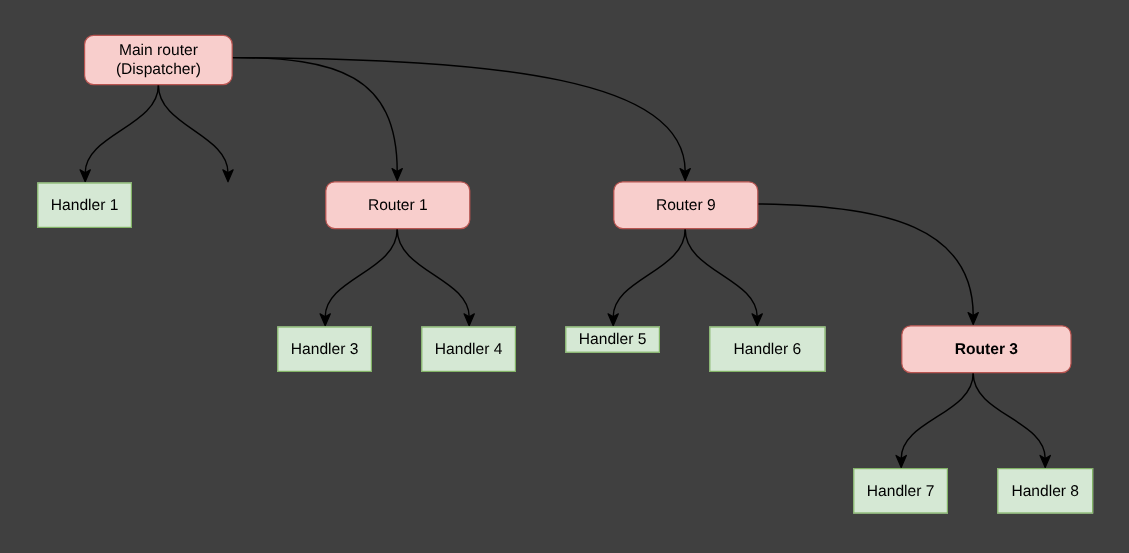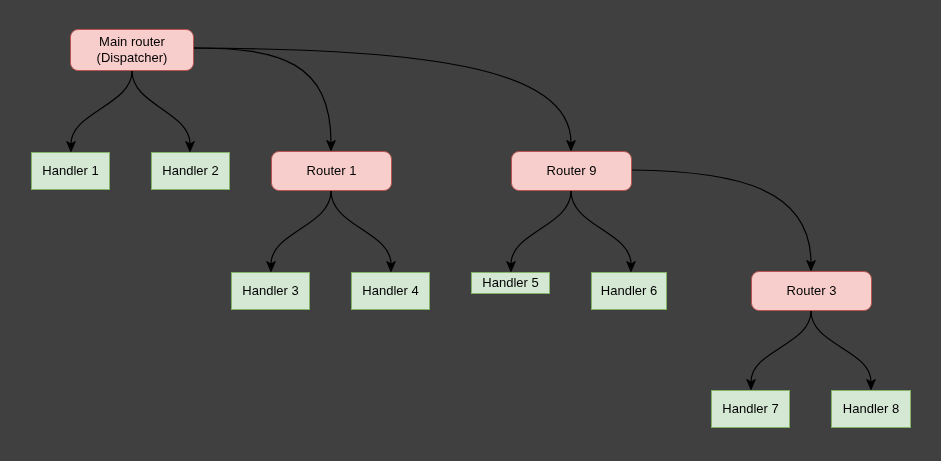--- a/index.html
+++ b/index.html
@@ -129,23 +129,20 @@
 
   <div class="node node-router" style="left:70px; top:29px; width:124px; height:42px;">
     <span>Main router
 (Dispatcher)</span>
   </div>
 
   <div class="node node-handler" style="left:31px; top:152px; width:79px; height:38px;">
     <span>Handler 1</span>
   </div>
 
-  <div class="node node-handler" style="left:151px; top:152px; width:79px; height:38px;">
-    <span>Handler 2</span>
-  </div>
 
   <div class="node node-router" style="left:271px; top:151px; width:121px; height:40px;">
     <span>Router 1</span>
   </div>
 
   <div class="node node-router" style="left:511px; top:151px; width:121px; height:40px;">
     <span>Router 9</span>
   </div>
 
   <div class="node node-handler" style="left:231px; top:272px; width:79px; height:38px;align-items:center;">
@@ -153,25 +150,25 @@
   </div>
 
   <div class="node node-handler" style="left:351px; top:272px; width:79px; height:38px;">
     <span>Handler 4</span>
   </div>
 
   <div class="node node-handler" style="left:471px; top:272px; width:79px; height:22px;">
     <span>Handler 5</span>
   </div>
 
-  <div class="node node-handler" style="left:591px; top:272px; width:76px; height:38px;">
+  <div class="node node-handler" style="left:591px; top:272px; width:97px; height:38px;">
     <span>Handler 6</span>
   </div>
 
-  <div class="node node-router" style="left:751px; top:271px; width:121px; height:40px;">
+  <div class="node node-router" style="left:751px; top:271px; width:142px; height:40px;font-weight:bold;">
     <span>Router 3</span>
   </div>
 
   <div class="node node-handler" style="left:711px; top:390px; width:79px; height:38px;">
     <span>Handler 7</span>
   </div>
 
   <div class="node node-handler" style="left:831px; top:390px; width:80px; height:38px;">
     <span>Handler 8</span>
   </div>

